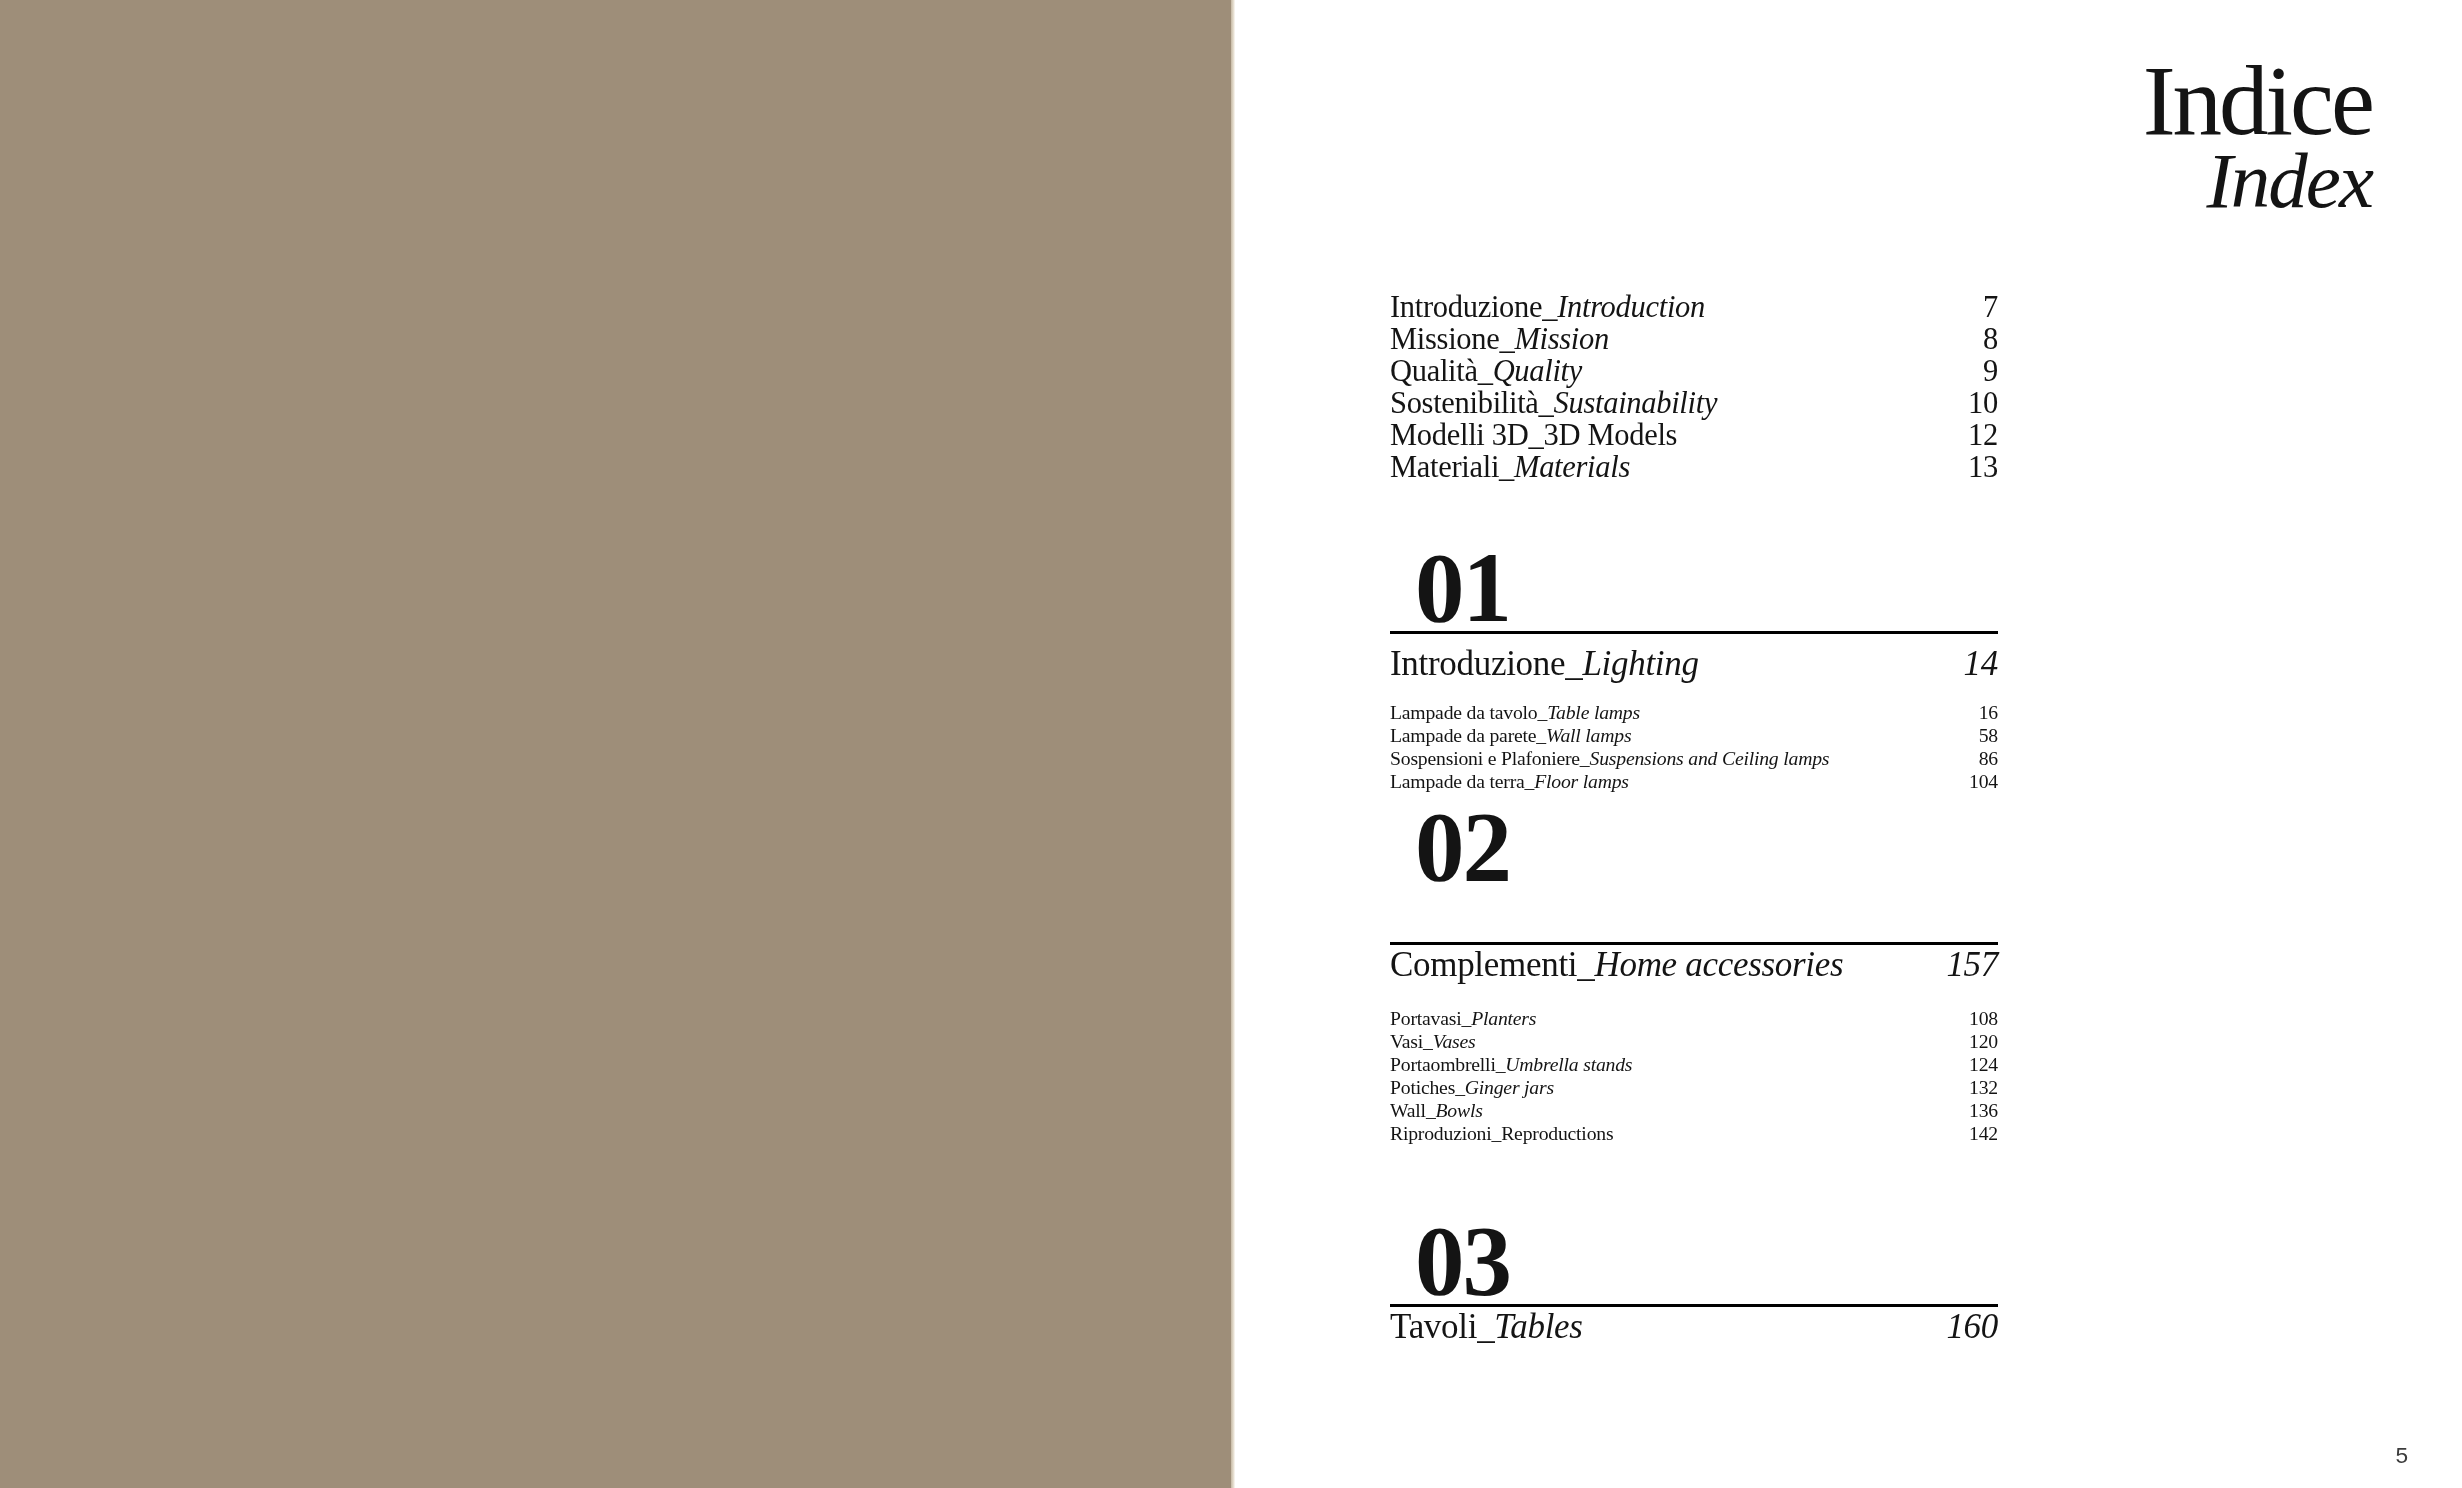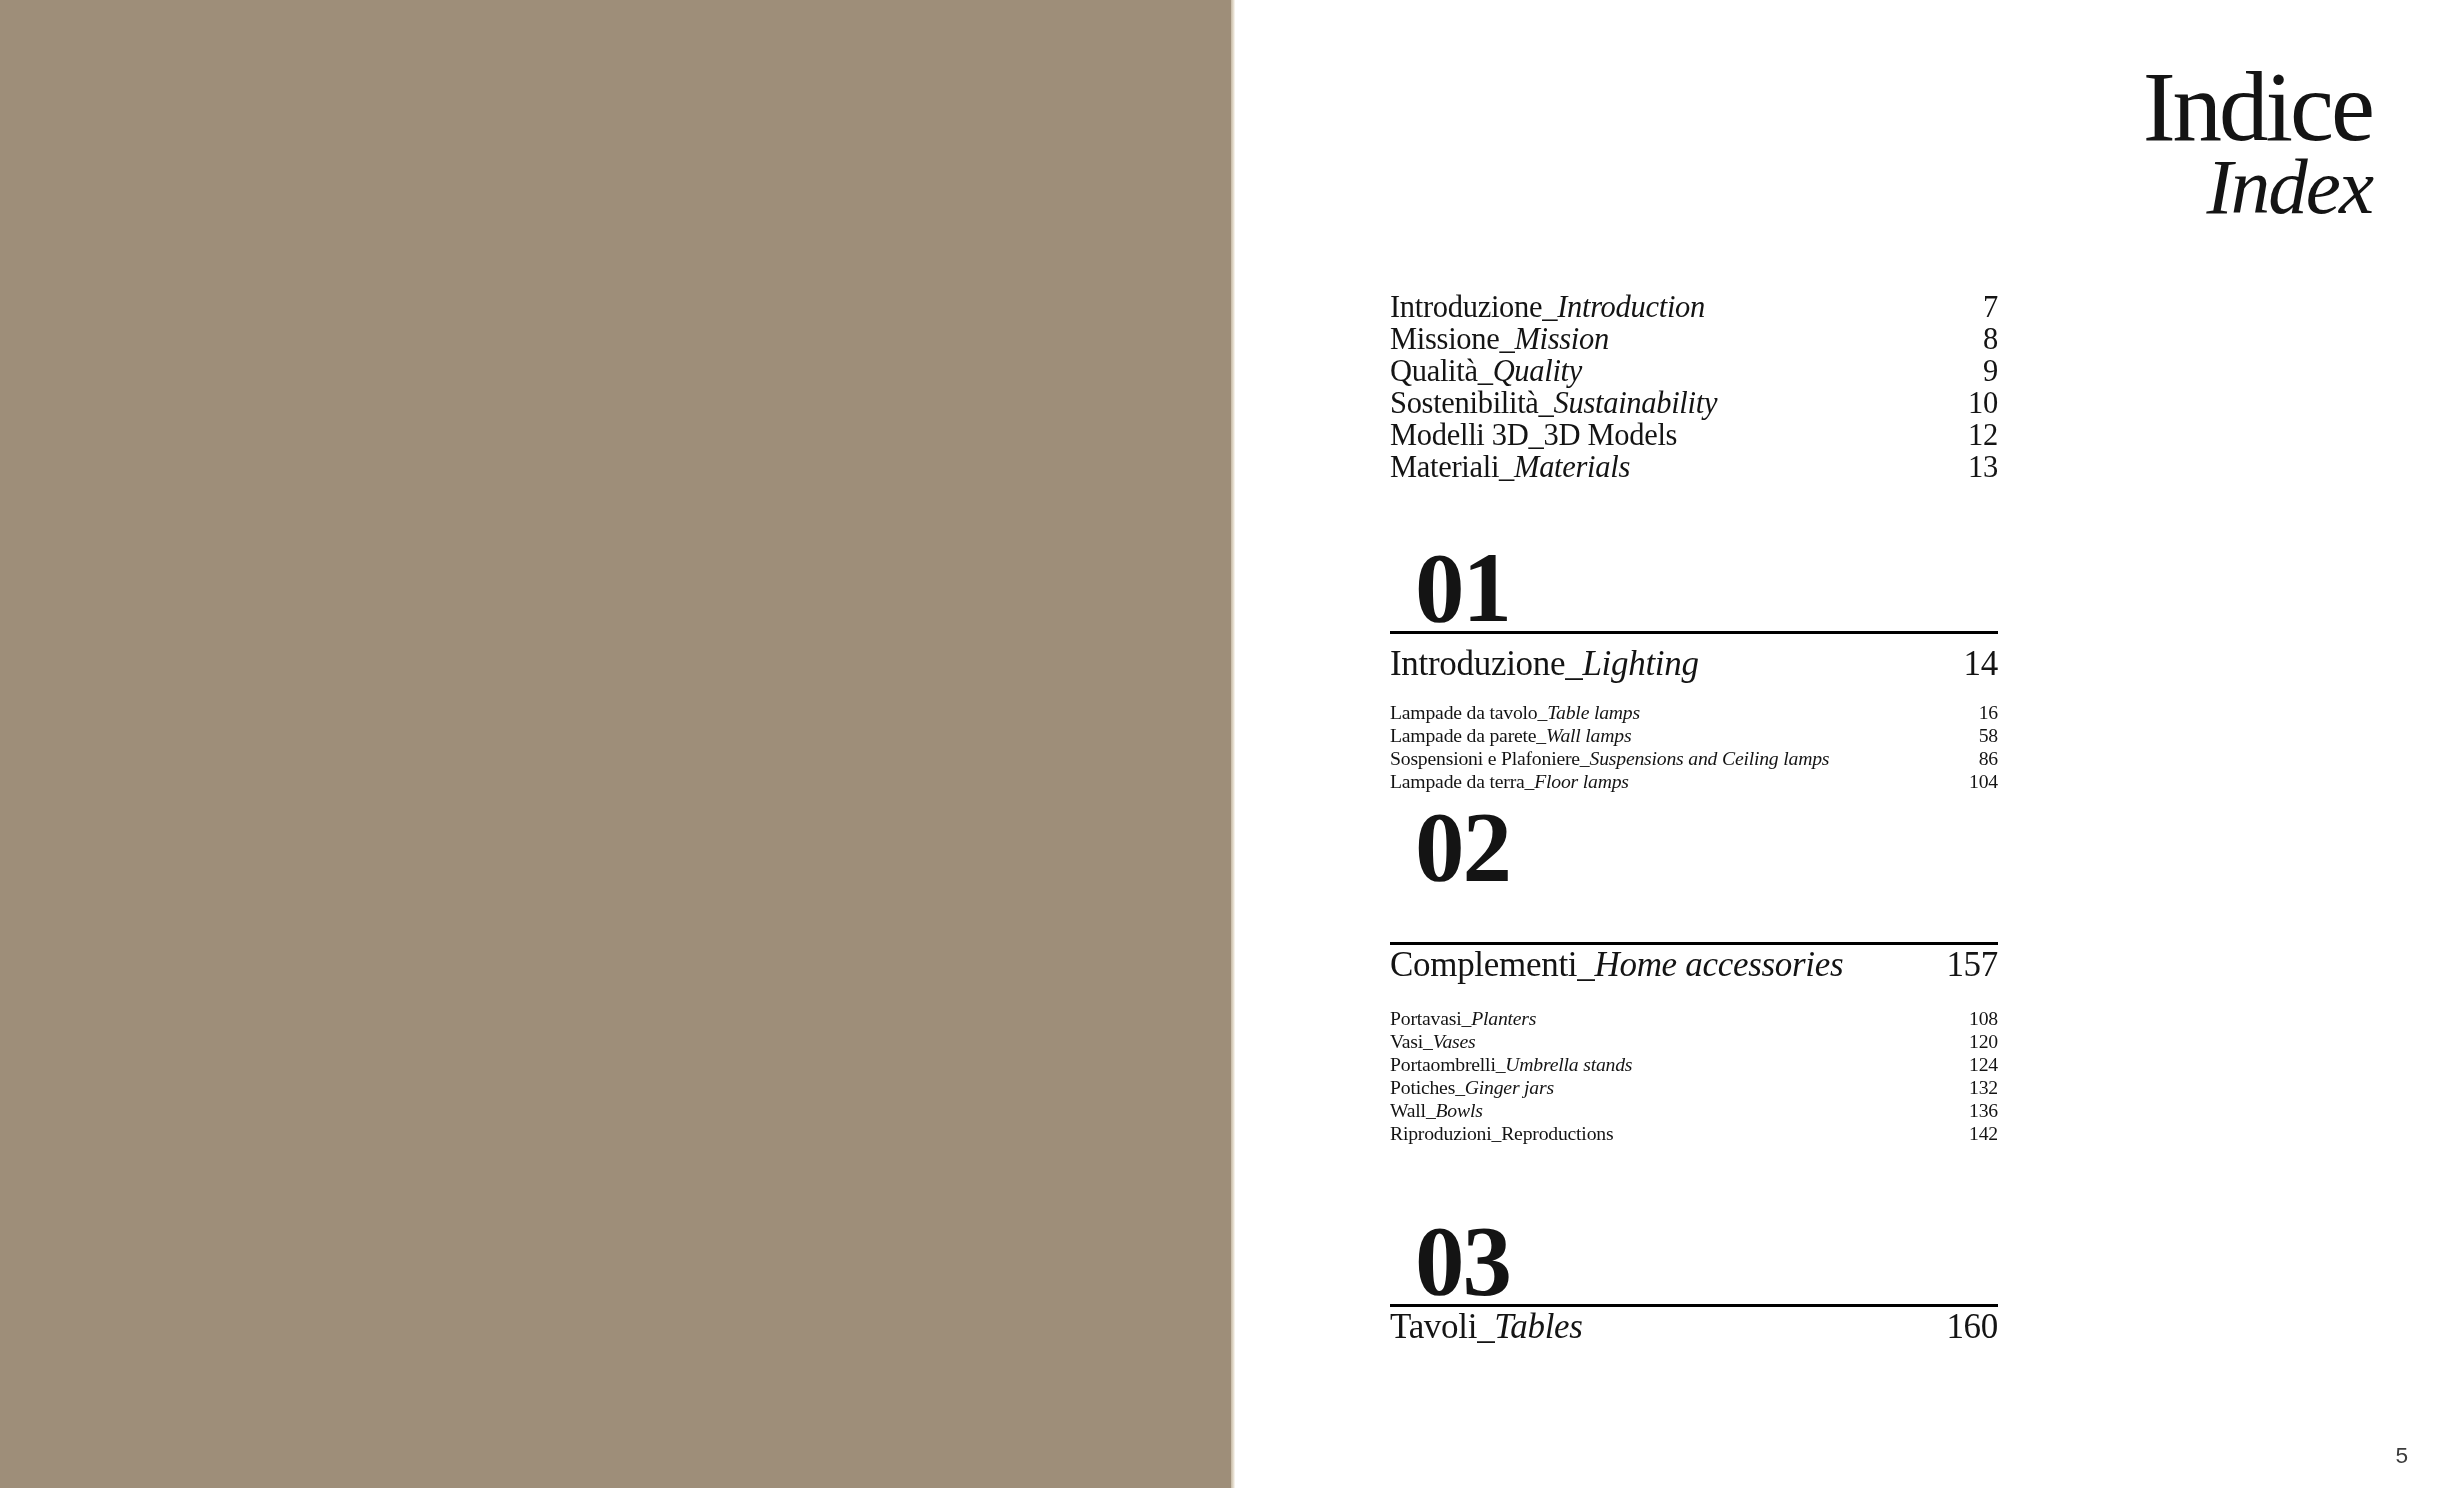--- a/index.html
+++ b/index.html
@@ -7,37 +7,37 @@
     width:2463px;height:1488px;position:relative;overflow:hidden;
     background:#ffffff;color:#141414;
     font-family:"Liberation Serif", serif;
   }
   
   .left-panel{position:absolute;left:0;top:0;width:1231px;height:1488px;background:#9e8e79;}
   .gutter{position:absolute;left:1231px;top:0;bottom:0;width:3.9px;
     background:linear-gradient(90deg,#c6b9a4,#efe9dd 80%,#ffffff);}
 
   
-  .title{position:absolute;top:57px;right:91px;text-align:right;}
+  .title{position:absolute;top:51px;right:91px;text-align:right;}
   .title-main{font-size:99px;line-height:99px;letter-spacing:-3px;font-weight:normal;}
   .title-sub{font-size:79px;line-height:61px;font-style:italic;letter-spacing:-2px;}
 
   
   .toc{position:absolute;left:1390px;top:0;width:608px;}
   .row{display:flex;justify-content:space-between;align-items:baseline;}
   .sep{font-style:normal;}
   em{font-style:italic;}
   em.up{font-style:normal;}
 
   .intro{position:absolute;left:0;right:0;top:291px;font-size:30.5px;line-height:32px;letter-spacing:-0.3px;}
 
   .section-num{position:absolute;left:0;font-weight:bold;font-size:99px;line-height:89px;letter-spacing:-2px;margin-left:25px;}
   .rule{position:absolute;left:0;right:0;height:0;border-top:3px solid #000;}
   .sec-header{position:absolute;left:0;right:0;font-size:35px;line-height:39px;letter-spacing:-0.3px;}
-  .sec-header .num{text-align:right;}
+  .sec-header .num{font-style:italic;text-align:right;}
   .sub-list{position:absolute;left:0;right:0;font-size:19.7px;line-height:23px;letter-spacing:-0.2px;}
 
   .num{text-align:right;}
 
   .page-num{position:absolute;top:1442px;right:55px;
     font-family:"Liberation Sans", sans-serif;font-size:22.7px;color:#3c3c3c;}
 </style>
 </head>
 <body>
 

